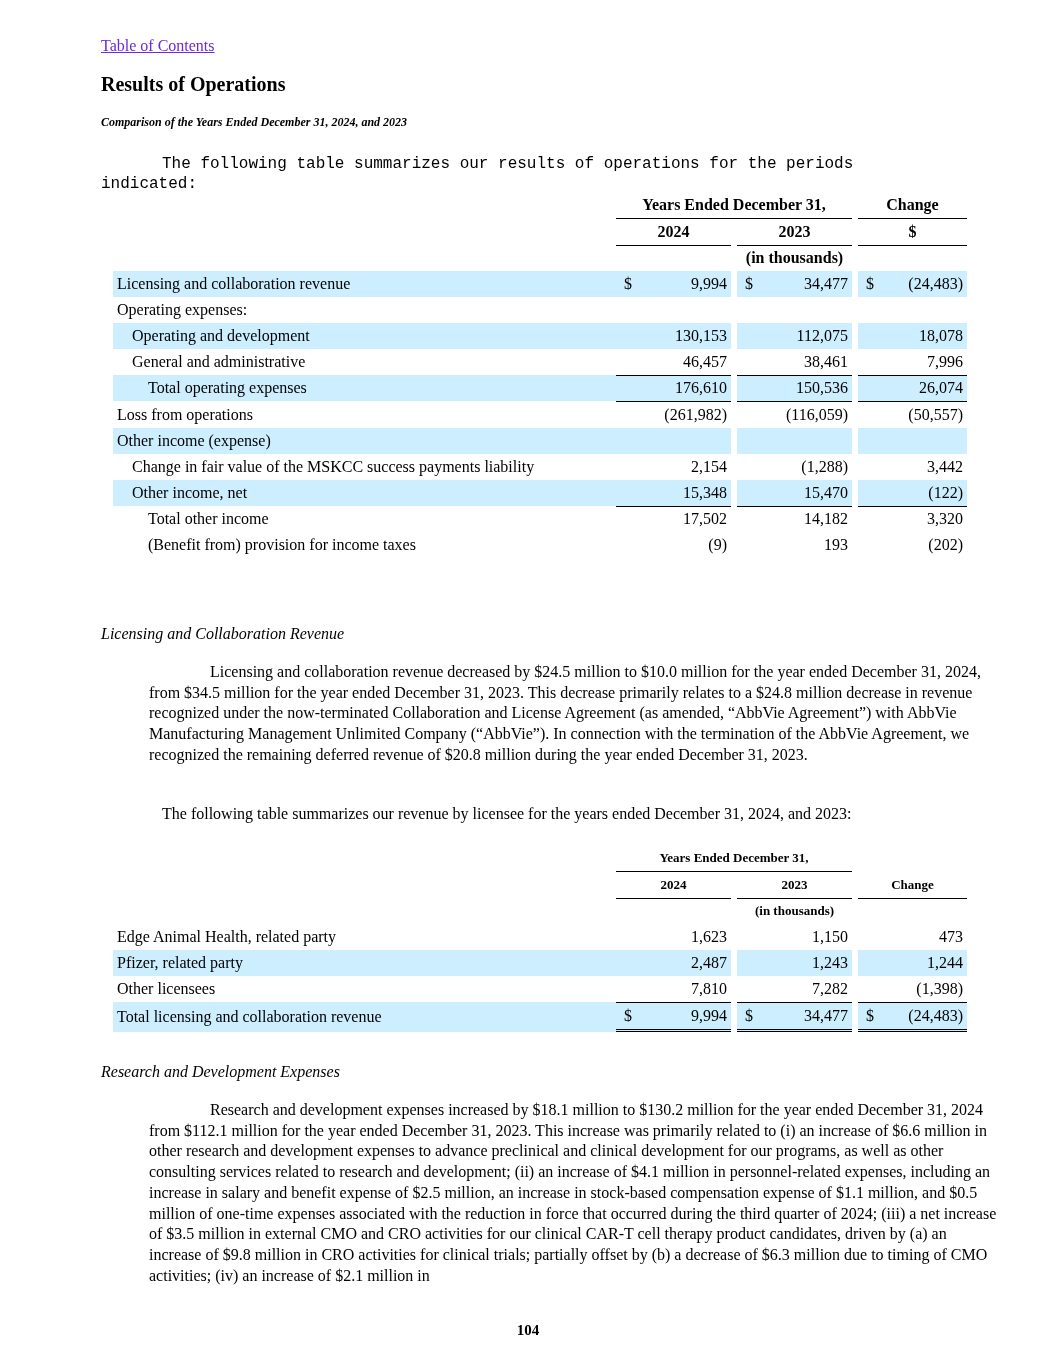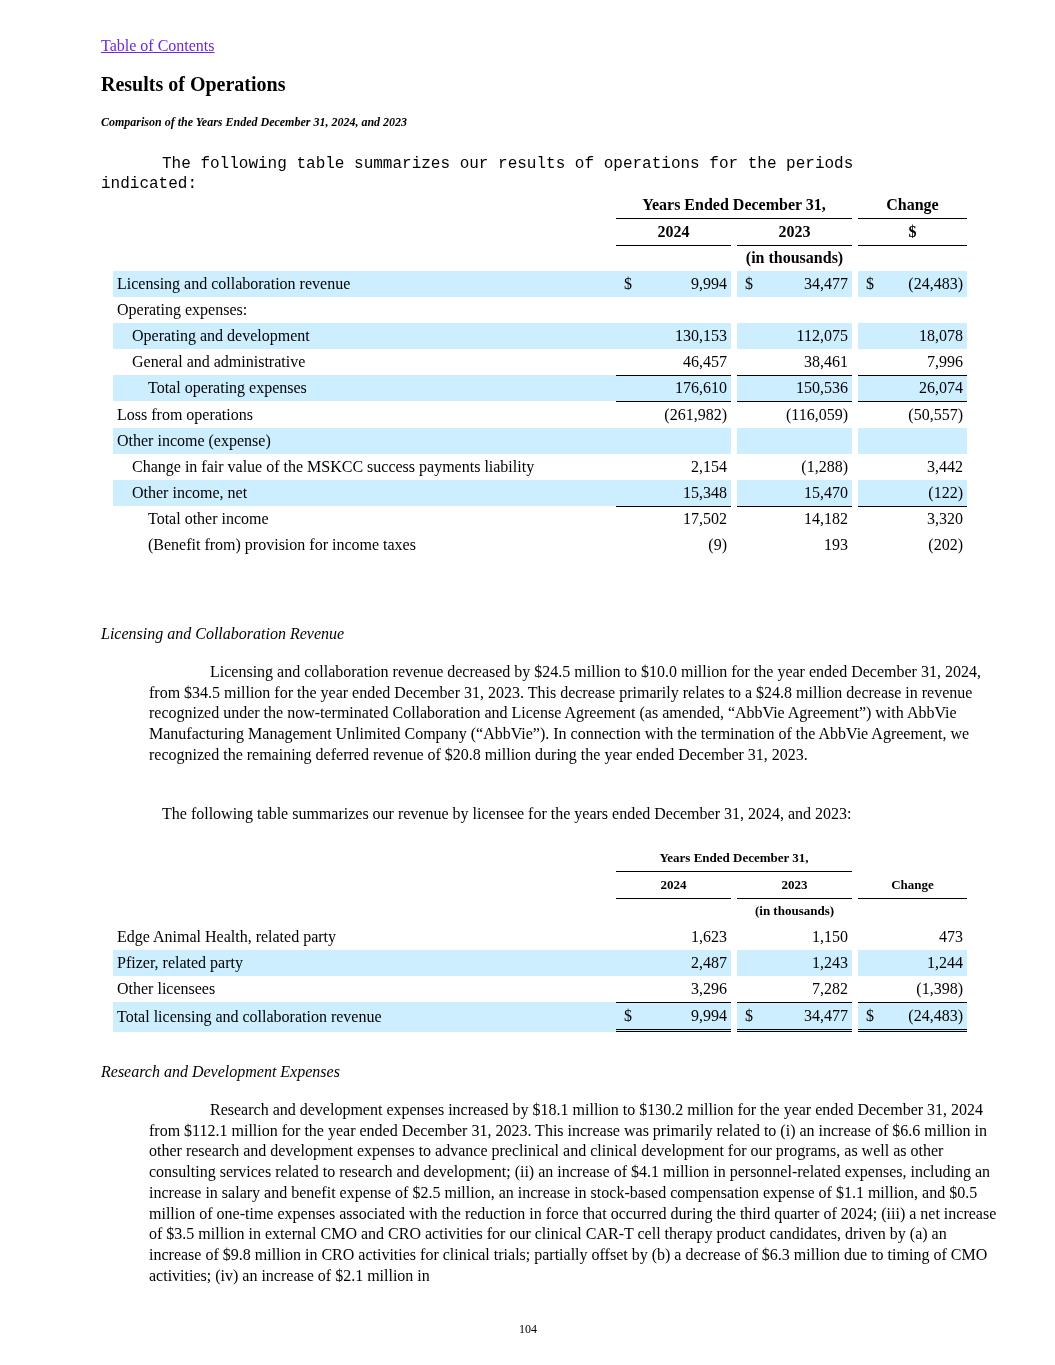--- a/index.html
+++ b/index.html
@@ -19,21 +19,21 @@
   .ind1 { padding-left: 19px !important; }
   .ind2 { padding-left: 35px !important; }
   .cur { width: 14px; text-align: left; padding-left: 8px !important; }
   .num { text-align: right; padding-right: 4px !important; }
   .gap { width: 6px; background: transparent !important; }
   .bt { border-top: 1.5px solid #000; }
   .bb2 { border-bottom: 3px double #000; }
   .hdr td { font-weight: bold; text-align: center; height: 24px; }
   .hdr .ul { border-bottom: 1.5px solid #000; }
   .small-hdr td { font-size: 13px; }
-  .pageno { position: absolute; top: 1322px; left: 0; width: 854px; text-align: center; font-size: 12px; }
+  .pageno { position: absolute; top: 1322px; left: 0; width: 854px; text-align: center; font-size: 15px; font-weight: bold; }
 </style>
 </head>
 <body>
 
 <div class="page">
   <a class="toc">Table of Contents</a>
   <div class="h-bold">Results of Operations</div>
   <div class="h-bi">Comparison of the Years Ended December 31, 2024, and 2023</div>
   <div class="intro" style="top:154px;font-family:Liberation Mono, monospace;">The following table summarizes our results of operations for the periods indicated:</div>
 
@@ -258,21 +258,21 @@
       <td class="c gap"></td>
           <td class="c"></td>
       <td class="c num">1,243</td>
       <td class="c gap"></td>
           <td class="c"></td>
       <td class="c num">1,244</td>
     </tr>
     <tr>
       <td class="c lbl">Other licensees</td>
       <td class="c"></td>
-      <td class="c num">3,296</td>
+      <td class="c num">7,810</td>
       <td class="c gap"></td>
           <td class="c"></td>
       <td class="c num">7,282</td>
       <td class="c gap"></td>
           <td class="c"></td>
       <td class="c num">(1,398)</td>
     </tr>
     <tr class="hl">
       <td class="c lbl">Total licensing and collaboration revenue</td>
       <td class="c cur bt bb2">$</td>

